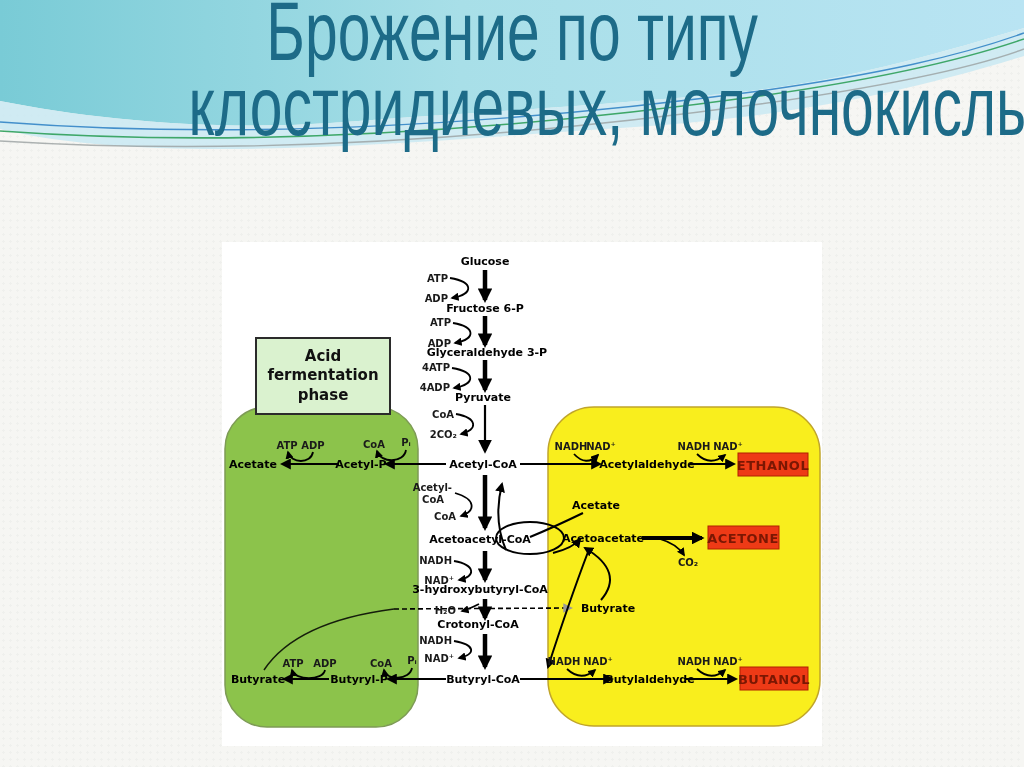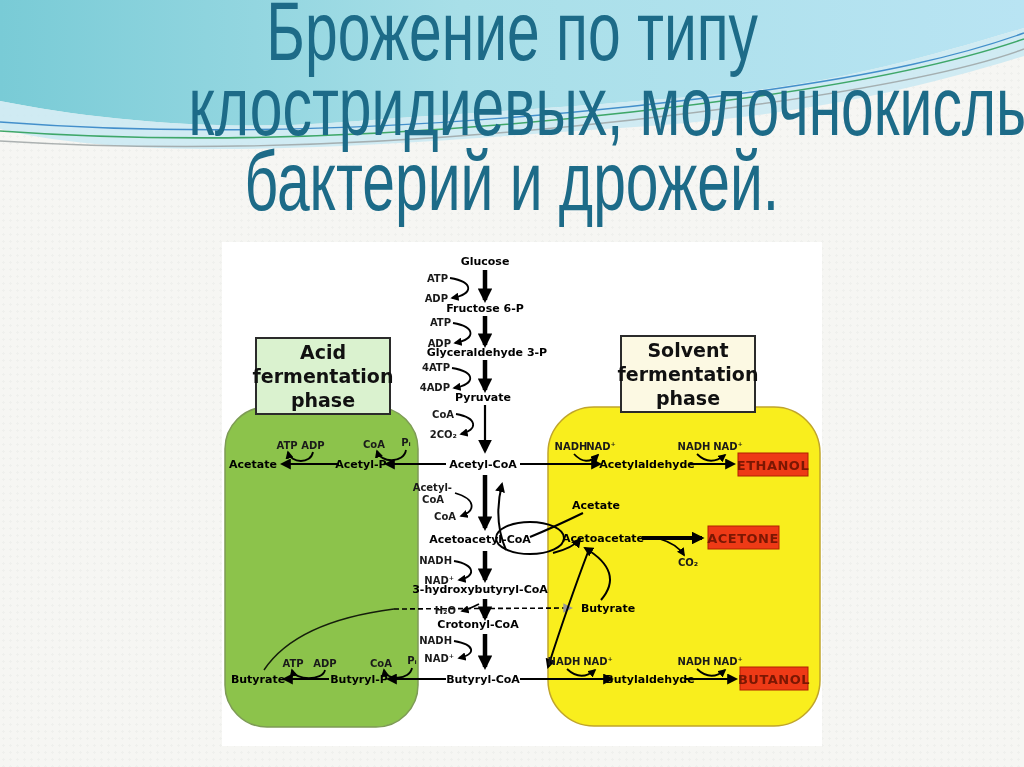--- a/index.html
+++ b/index.html
@@ -18,21 +18,21 @@
     font-size:84px; line-height:84px; white-space:nowrap;
     color:#1d6b88;
   }
   .title-line>span{display:inline-block; transform:scaleX(.70); transform-origin:center;}
   .tl1{top:-11px;} .tl2{top:64px;} .tl3{top:139px;}
   
   .diagram{position:absolute; left:222px; top:242px; width:600px; height:504px; background:#fff;}
   .phase-box{
     position:absolute; display:flex; align-items:center; justify-content:center;
     text-align:center; border:2px solid #2b2b2b;
-    font-family:"DejaVu Sans", sans-serif; font-weight:bold; font-size:19px; line-height:1.28; color:#111;
+    font-family:"DejaVu Sans", sans-serif; font-weight:bold; font-size:15px; line-height:1.28; color:#111;
   }
   .acid-box{left:255px; top:337px; width:132px; height:74px; background:#daf2cf;}
   .solvent-box{left:620px; top:335px; width:132px; height:74px; background:#fcf9e3;}
   
   text{font-family:"DejaVu Sans", sans-serif; font-weight:bold; fill:#000;}
   .met{font-size:11px;}
   .cof{font-size:10px; fill:#1a1a1a;}
   .prod{font-size:13px; fill:#7a1703; letter-spacing:.5px;}
   .ln{stroke:#000; fill:none;}
 </style>
@@ -51,21 +51,20 @@
     </defs>
     <path d="M0,0 H1024 V28 C900,65 820,86 700,96 C560,108 470,113 330,123 C210,131 90,119 0,101 Z" fill="url(#gTeal)"></path>
     <path d="M0,101 C90,119 210,131 330,123 C470,113 560,108 700,96 C820,86 900,65 1024,28 V56 C880,101 760,119 620,128 C470,138 300,153 160,148 C100,146 40,139 0,129 Z" fill="#c9e9f2" opacity="0.85"></path>
     <path d="M0,122 C250,141 520,123 760,91 C880,74 960,56 1024,33" stroke="#1f78c0" stroke-width="1.4" fill="none" opacity="0.8"></path>
     <path d="M0,131 C250,149 520,129 760,96 C880,79 960,61 1024,39" stroke="#2fa05a" stroke-width="1.6" fill="none" opacity="0.9"></path>
     <path d="M0,141 C260,157 520,137 760,104 C880,87 970,69 1024,49" stroke="#9aa0a0" stroke-width="1.4" fill="none" opacity="0.8"></path>
   </svg>
 
   <div class="title-line tl1"><span>Брожение по типу</span></div>
   <div class="title-line tl2"><span>клостридиевых, молочнокислых</span></div>
-  <div class="title-line tl3"><span>бактерий и дрожей.</span></div>
 
   <div class="diagram">
     <svg width="600" height="504" viewBox="0 0 600 504">
       <defs>
         <marker id="mB" viewBox="0 0 10 10" refX="8" refY="5" markerWidth="3.2" markerHeight="3.2" orient="auto" markerUnits="strokeWidth">
             <path d="M0,0L10,5L0,10z"></path>
           </marker>
         <marker id="mB2" viewBox="0 0 10 10" refX="8" refY="5" markerWidth="6.2" markerHeight="6.2" orient="auto" markerUnits="strokeWidth">
             <path d="M0,0L10,5L0,10z"></path>
           </marker>
@@ -202,17 +201,14 @@
       <text class="cof" x="472" y="423" text-anchor="middle">NADH</text>
       <text class="cof" x="506" y="423" text-anchor="middle">NAD⁺</text>
       <rect x="518" y="425" width="68" height="23" stroke="#b02000" stroke-width="1" fill="#ee3a16"></rect>
       <text class="prod" x="552" y="442" text-anchor="middle">BUTANOL</text>
     </svg>
   </div>
 
   <div class="phase-box acid-box">
     <span>Acid fermentation phase</span>
   </div>
-  <div class="phase-box solvent-box">
-    <span>Solvent fermentation phase</span>
-  </div>
 
 </div>
 
 </body></html>

